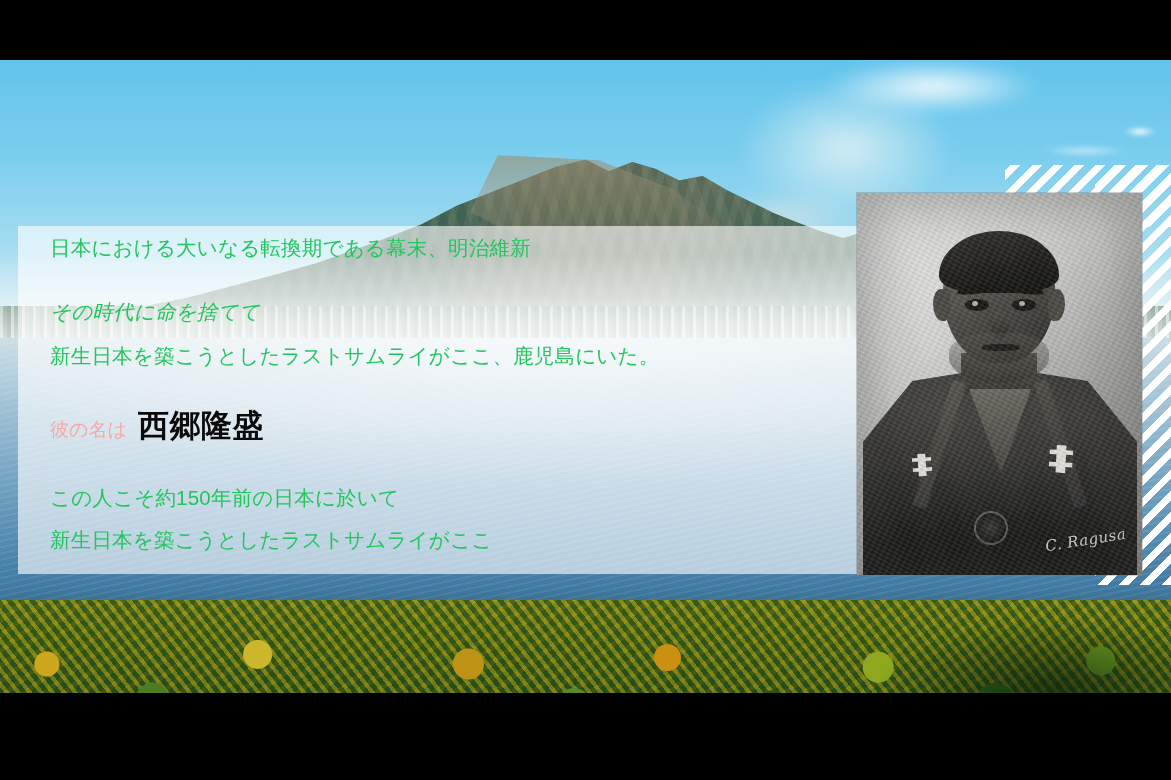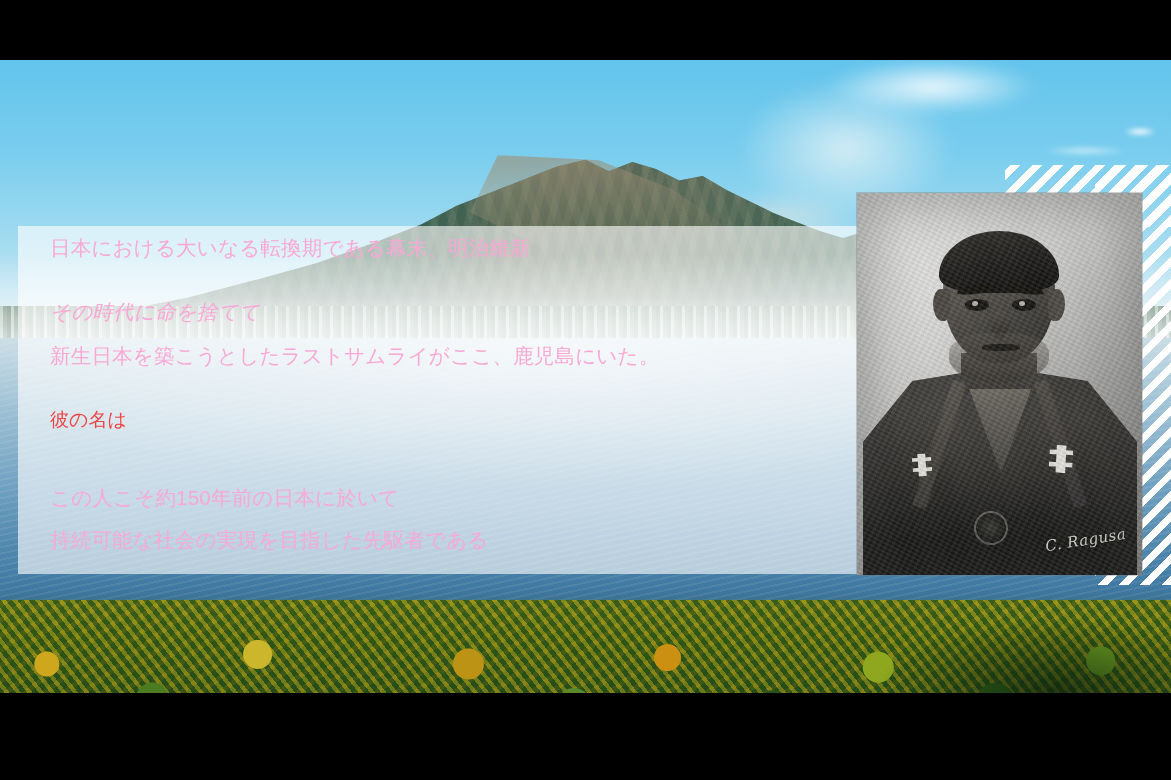--- a/index.html
+++ b/index.html
@@ -162,27 +162,27 @@
     position:absolute; left:18px; top:226px; width:840px; height:348px;
     background:rgba(255,255,255,.62);
     z-index:30;
   }
   #text-block{
     position:absolute; left:50px; top:238px; width:760px; z-index:40;
     color:#141414;
   }
   .line{
     font-size:20.5px; line-height:1.0; letter-spacing:.2px;
-    font-weight:400; white-space:nowrap; color:#f9a8d4;
+    font-weight:400; white-space:nowrap; color:#22c55e;
   }
   #line-1{ position:absolute; left:0; top:0; }
   #line-2{ position:absolute; left:0; top:64px;font-style:italic; }
   #line-3{ position:absolute; left:0; top:108px;font-family:Liberation Serif, serif; }
   #name-row{ position:absolute; left:0; top:172px; display:flex; align-items:baseline; }
-  #name-prefix{ font-size:19px; line-height:1; color:#ef4444; }
+  #name-prefix{ font-size:19px; line-height:1; color:#fca5a5; }
   #name-main{
     font-size:31px; line-height:1; font-weight:700; color:#0b0b0b;
     margin-left:11px; letter-spacing:.5px;
   }
   #line-4{ position:absolute; left:0; top:250px; }
   #line-5{ position:absolute; left:0; top:292px; }
 
   
   #portrait{
     position:absolute; left:857px; top:193px; width:285px; height:382px;
@@ -332,24 +332,25 @@
 
   <div id="text-panel"></div>
 
   <div id="text-block">
     <div class="line" id="line-1">日本における大いなる転換期である幕末、明治維新</div>
     <div class="line" id="line-2">その時代に命を捨てて</div>
     <div class="line" id="line-3">新生日本を築こうとしたラストサムライがここ、鹿児島にいた。</div>
 
     <div id="name-row">
       <span id="name-prefix">彼の名は</span>
+      <span id="name-main">西郷隆盛</span>
     </div>
 
     <div class="line" id="line-4">この人こそ約150年前の日本に於いて</div>
-    <div class="line" id="line-5">持続可能な社会の実現を目指した先駆者である</div>
+    <div class="line" id="line-5">新生日本を築こうとしたラストサムライがここ</div>
   </div>
 
   <div id="portrait">
     <div class="p-bg-shade"></div>
     <div class="p-body"></div>
     <div class="p-shoulder-hl"></div>
     <div class="p-neck"></div>
     <div class="p-head"></div>
     <div class="p-ear-l"></div>
     <div class="p-ear-r"></div>

